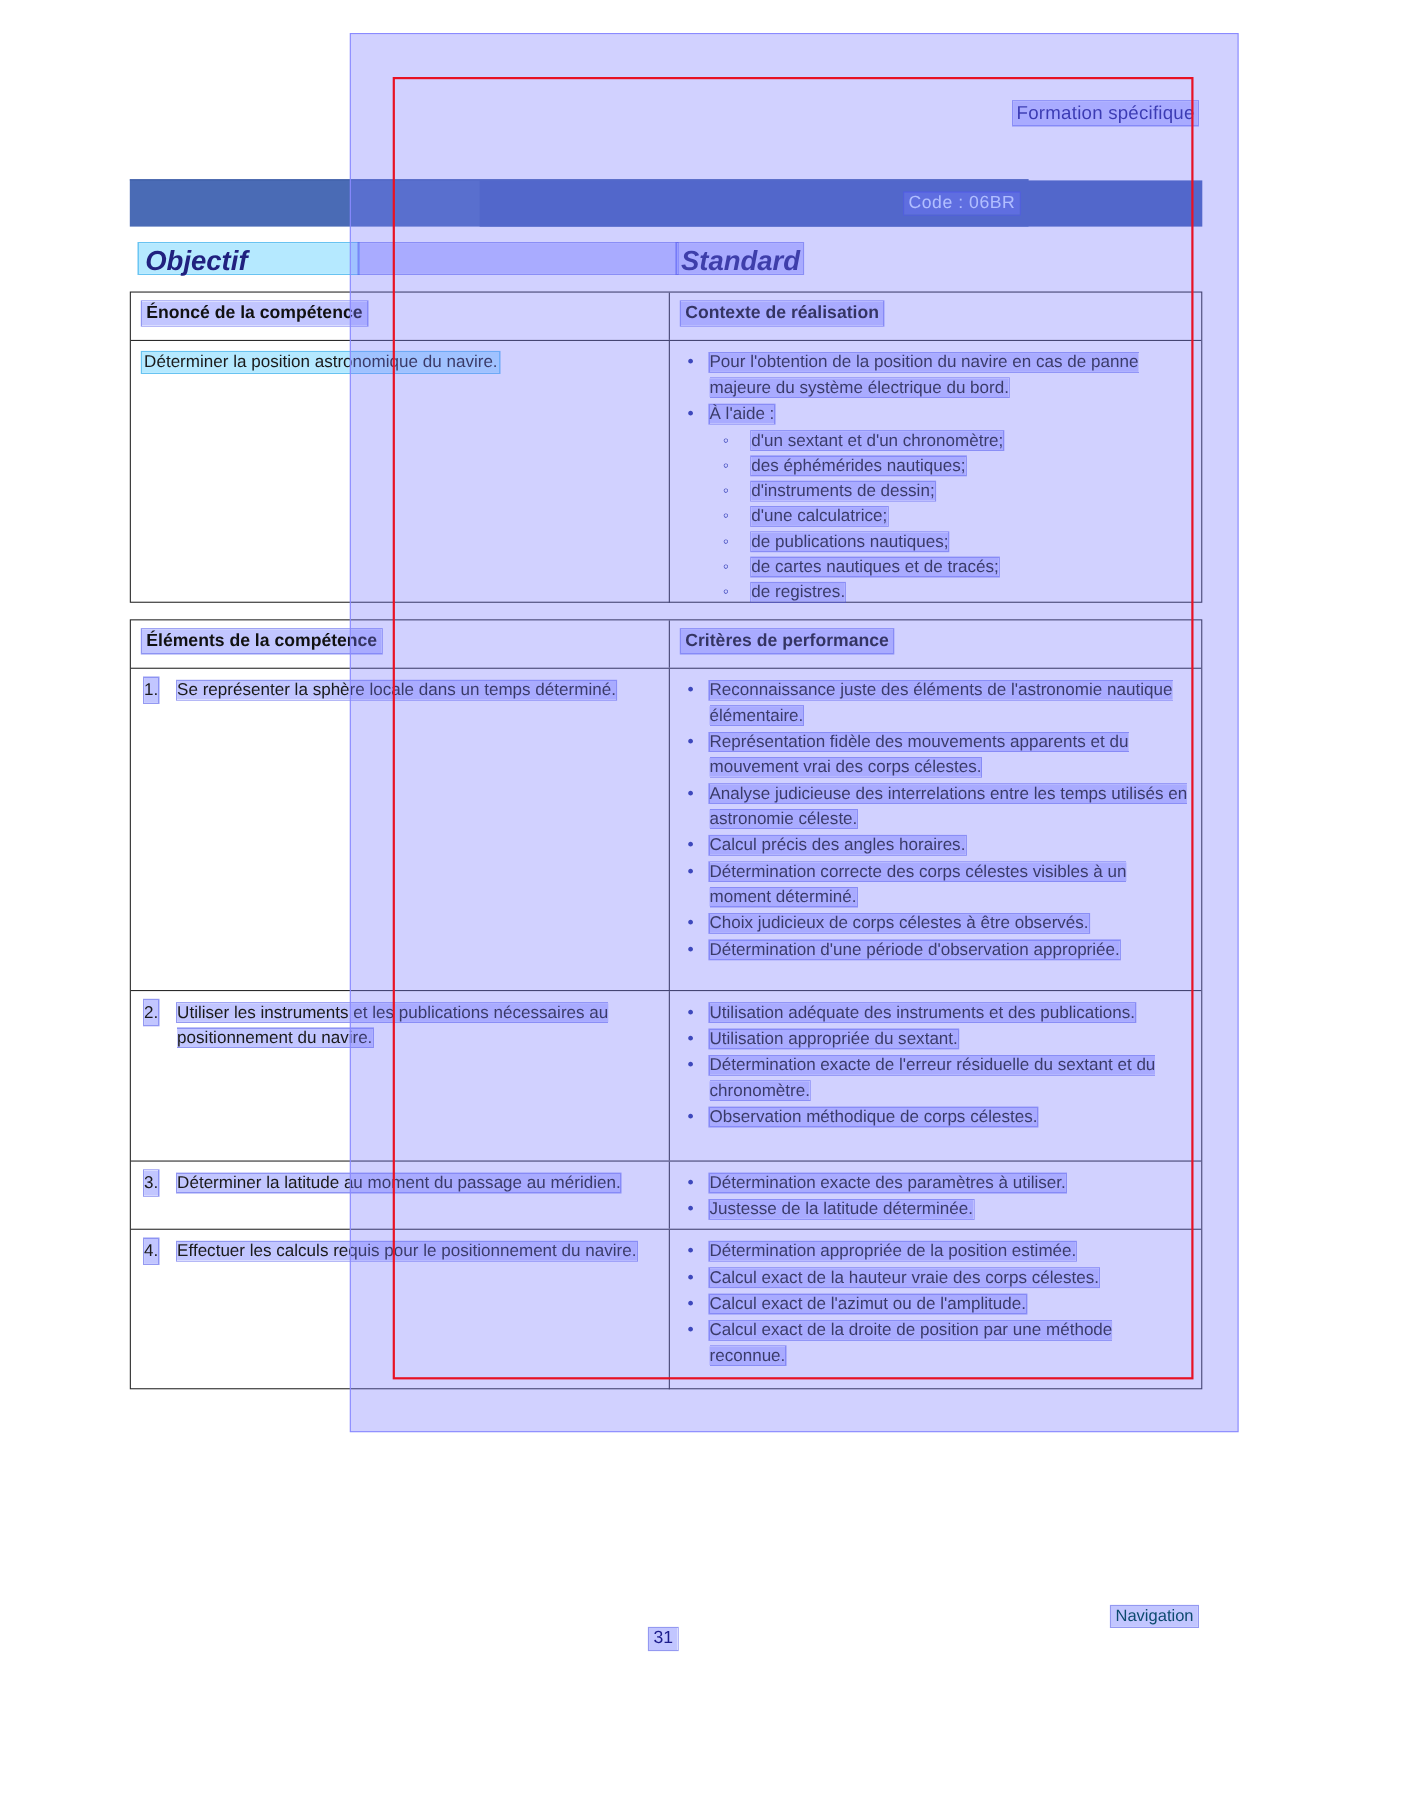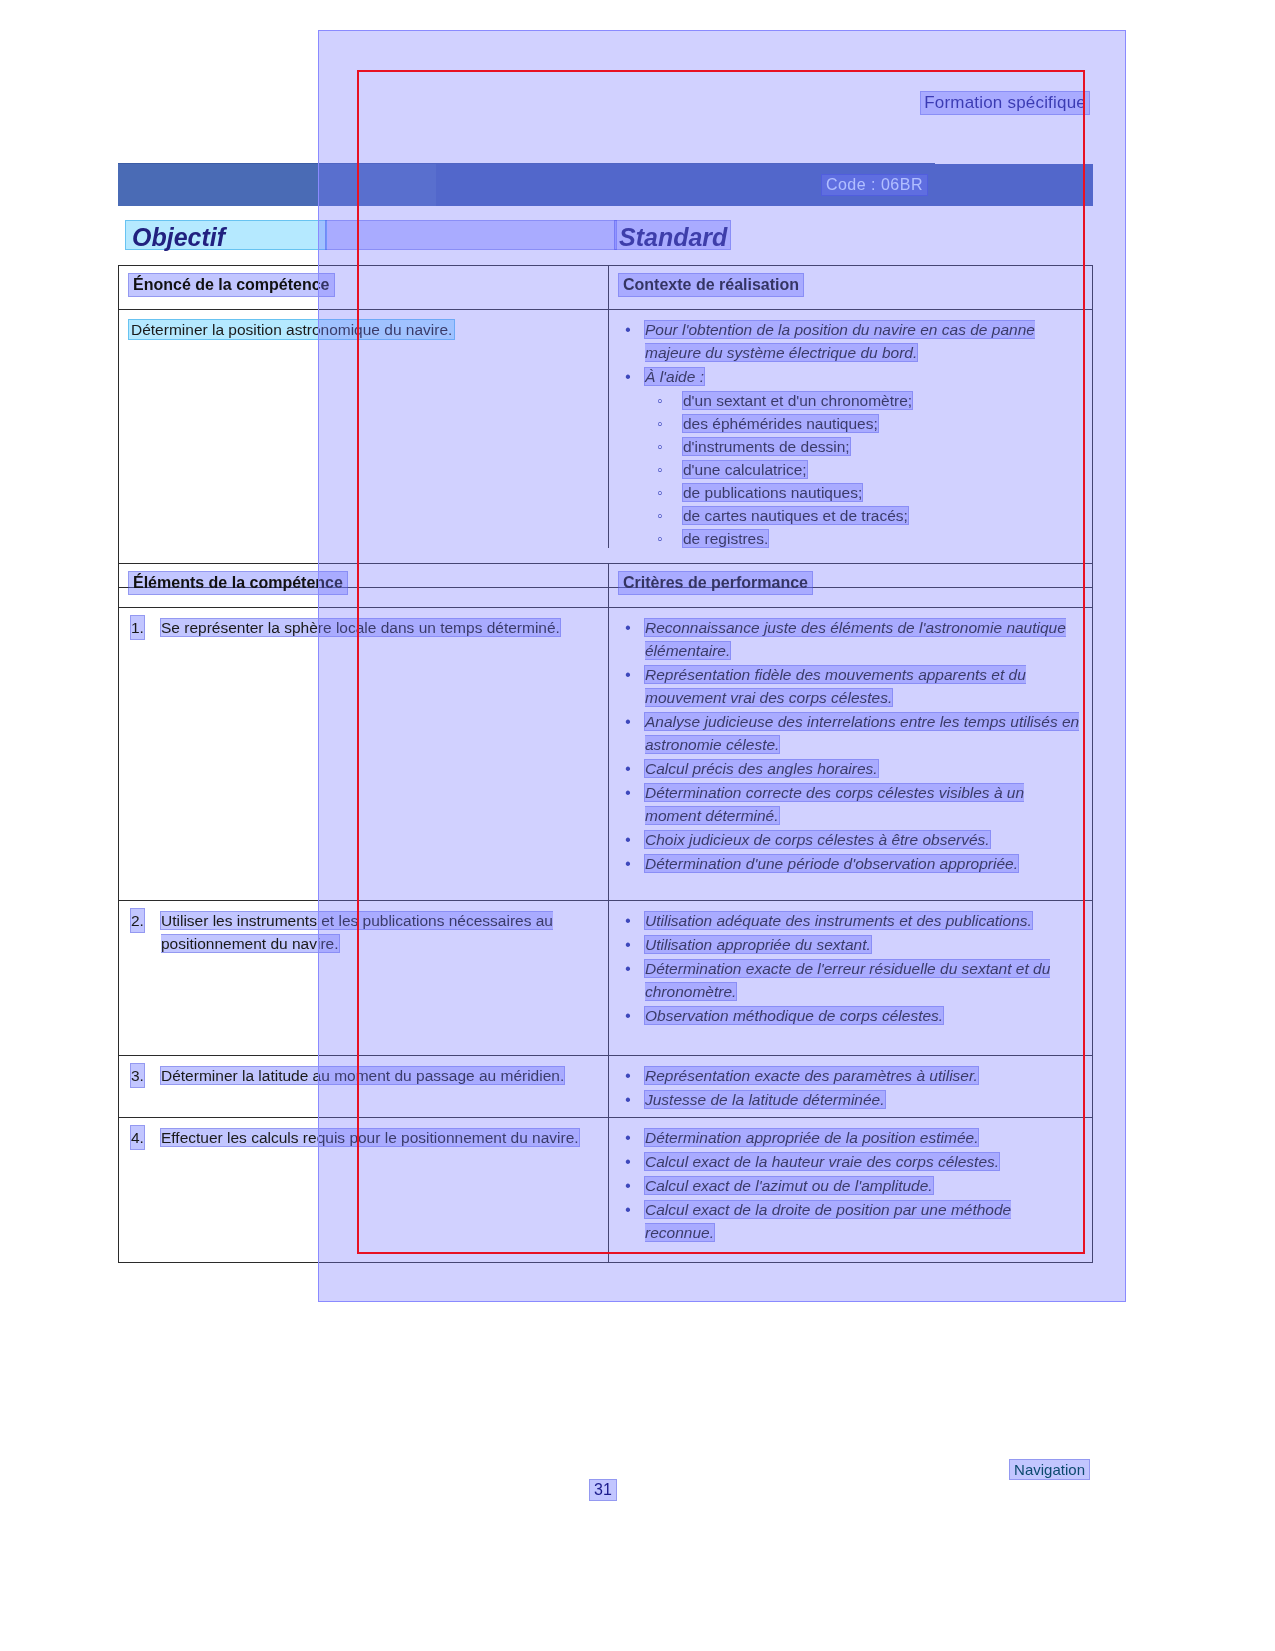--- a/index.html
+++ b/index.html
@@ -136,21 +136,21 @@
 
   
   .tbl {
     position: absolute;
     left: 118px;
     width: 975px;
     border: 1px solid #2b2b2b;
     box-sizing: border-box;
     background: transparent;
   }
-  #table-competence { top: 265px; height: 323px; }
+  #table-competence { top: 265px; height: 283px; }
   #table-elements   { top: 563px; height: 700px; }
 
   .row {
     position: relative;
     border-bottom: 1px solid #2b2b2b;
     box-sizing: border-box;
   }
   .row:last-child { border-bottom: none; }
 
   .cell-left, .cell-right {
@@ -176,21 +176,20 @@
     font-size: 15.5px;
     line-height: 23px;
     color: #1a1a1a;
   }
   .body-text .seg { padding: 1px 2px; display: inline; }
 
   ul.bul {
     list-style: none;
     margin: 0;
     padding: 0;
-    font-style: italic;
   }
   ul.bul > li {
     position: relative;
     padding-left: 26px;
     margin: 0 0 1px 0;
     font-size: 15.5px;
     line-height: 23px;
   }
   ul.bul > li::before {
     content: "•";
@@ -367,21 +366,21 @@
       <div class="cell-left">
         <ol class="numlist">
           <li>
             <span class="num hl">3.</span>
             <span class="hl">Déterminer la latitude au moment du passage au méridien.</span>
           </li>
         </ol>
       </div>
       <div class="cell-right">
         <ul class="bul">
-          <li><span class="hl">Représentation exacte des paramètres à utiliser.</span></li>
+          <li><span class="hl">Détermination exacte des paramètres à utiliser.</span></li>
           <li><span class="hl">Justesse de la latitude déterminée.</span></li>
         </ul>
       </div>
     </div>
 
     <div class="row" style="height:145px;">
       <div class="cell-left">
         <ol class="numlist">
           <li>
             <span class="num hl">4.</span>

